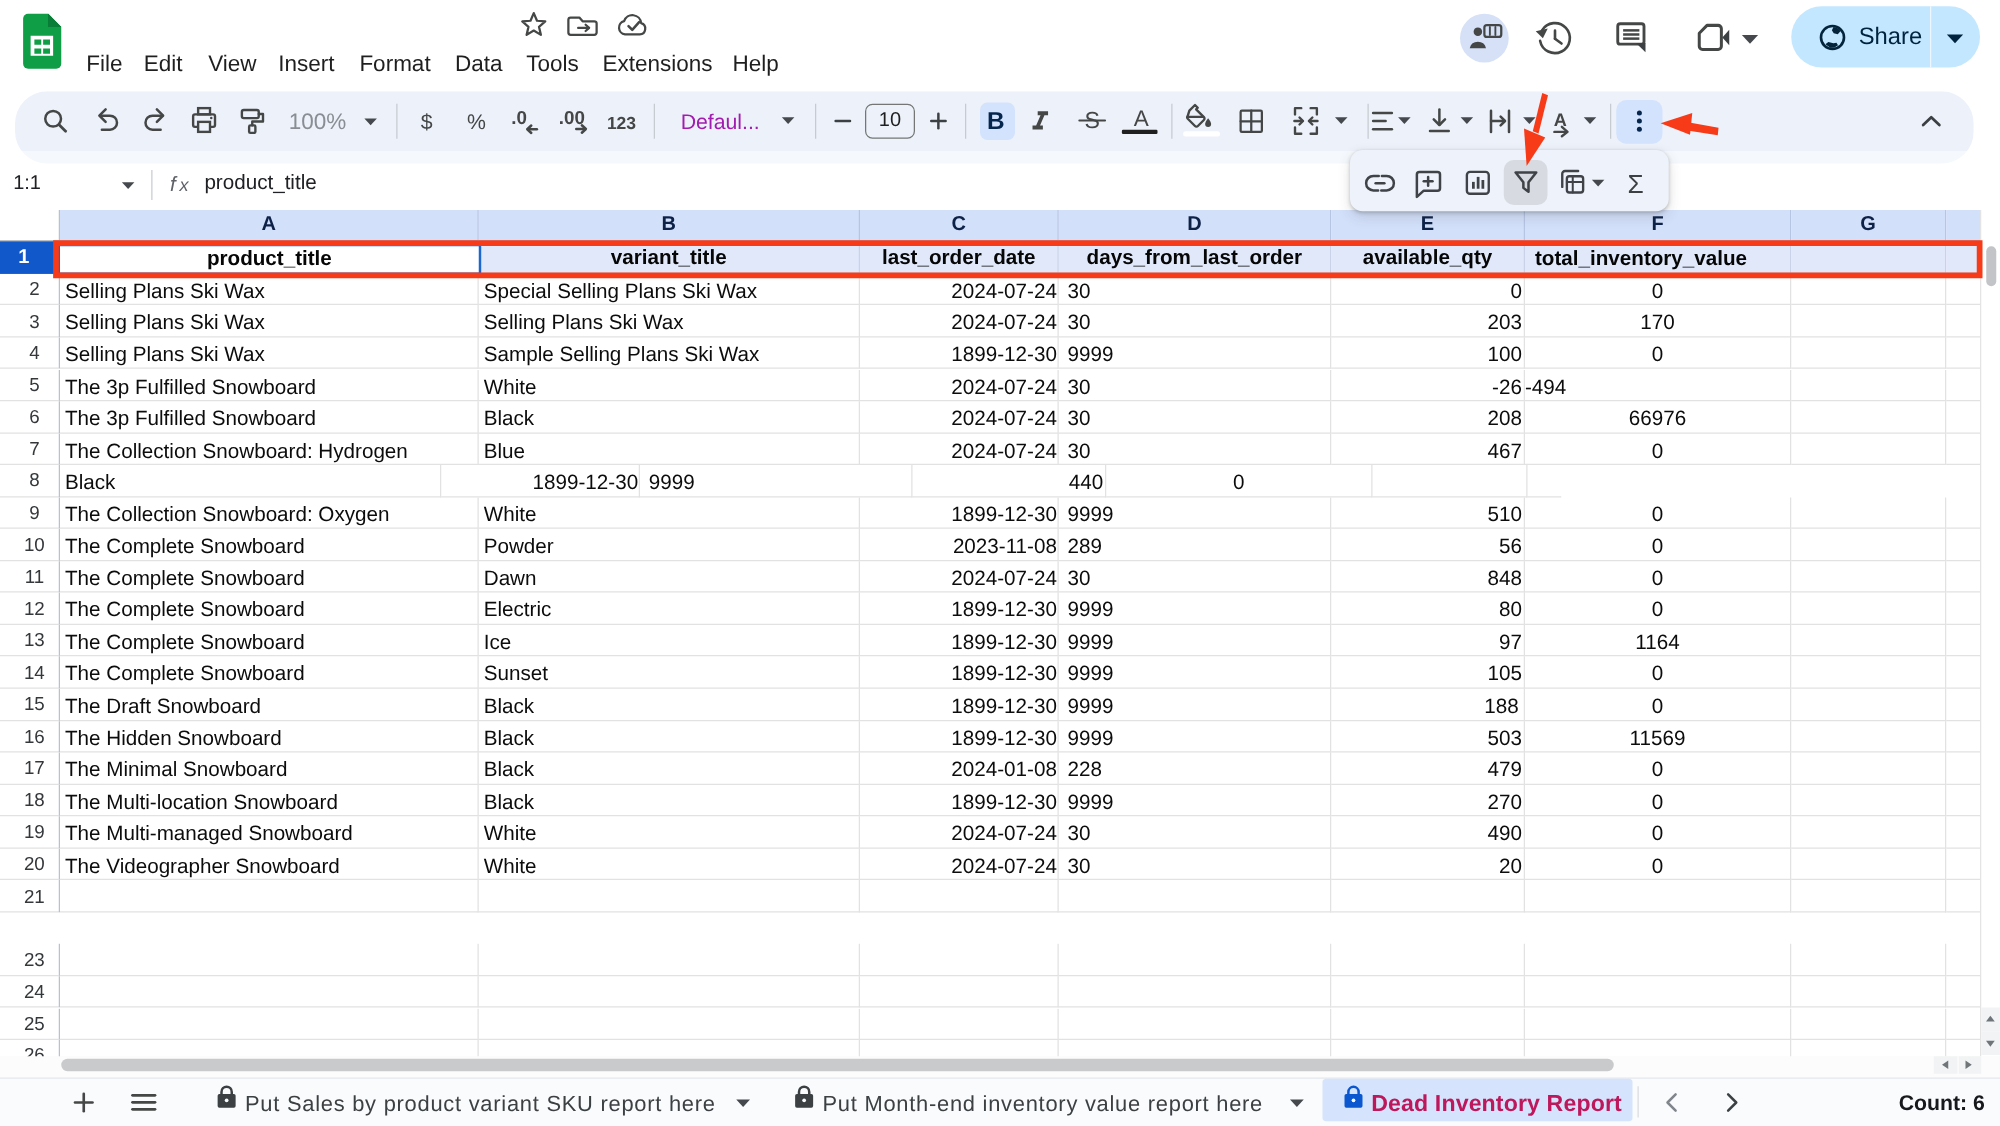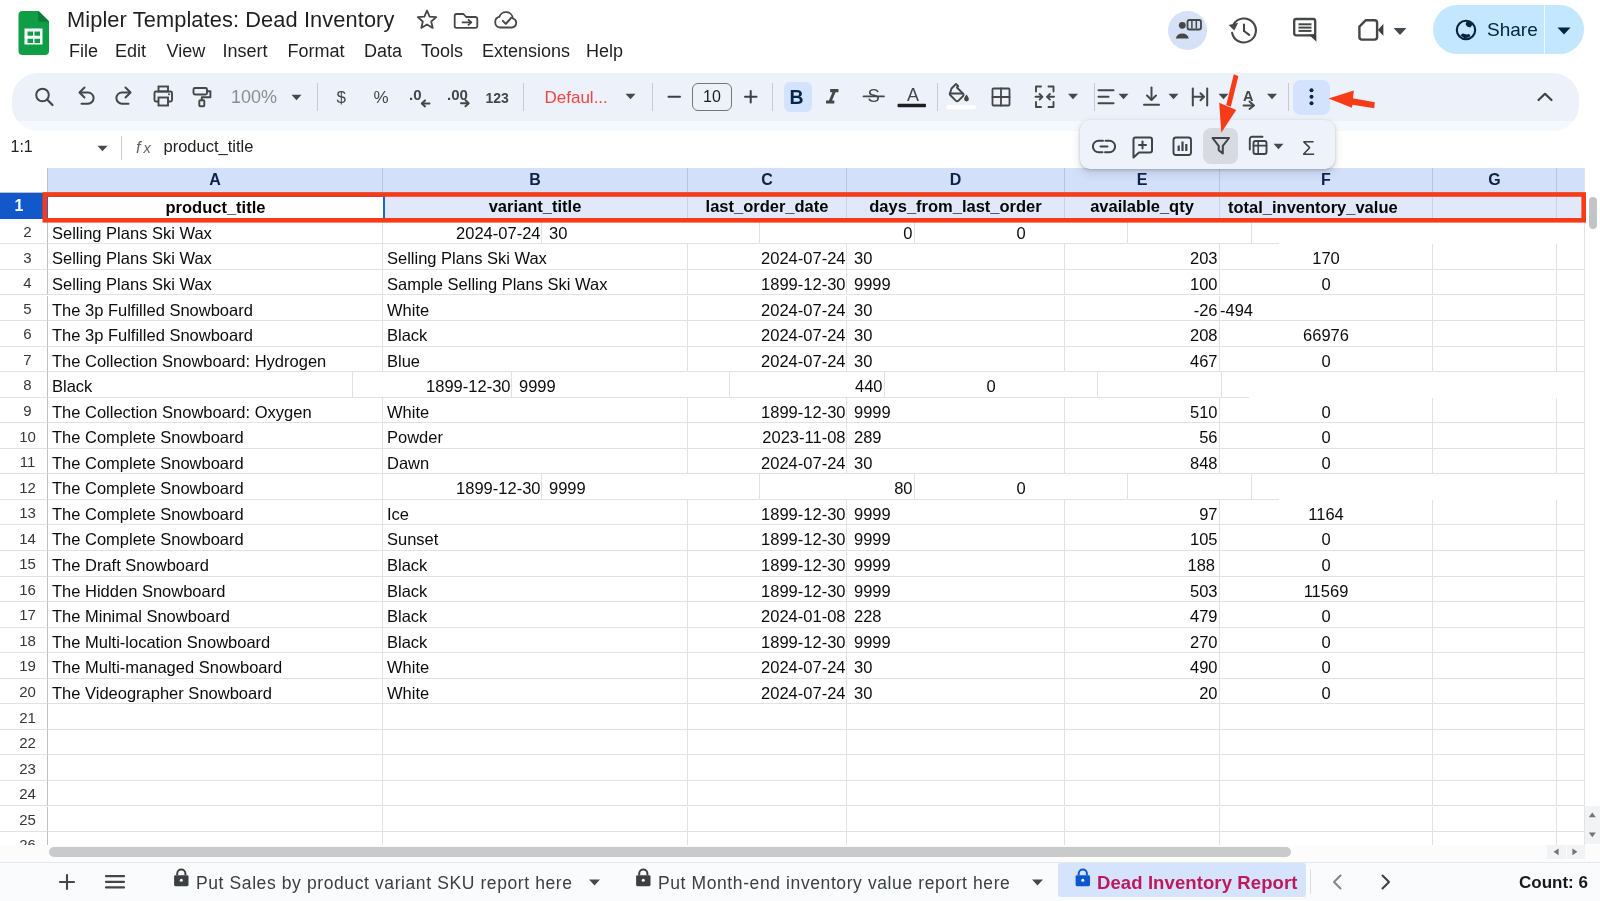--- a/index.html
+++ b/index.html
@@ -48,21 +48,20 @@
 #fchip{left:1203px;top:127.5px;width:34.5px;height:36.5px;background:#d7dae1;border-radius:8px}
 
 #pcirc{left:1168px;top:10.5px;width:39px;height:39px;border-radius:50%;background:#d6e1f7}
 #sharebtn{left:1433px;top:5px;width:151px;height:49px;border-radius:24.5px;background:#c2e7ff}
 #sharesep{left:1543.5px;top:5px;width:1.5px;height:49px;background:#eef7ff}
 #sharetxt{left:1487px;top:19px;font-size:19px;font-weight:500;color:#00243f}
 svg text{font-family:"Liberation Sans",sans-serif}
 </style></head>
 <body>
 <div id="page">
-  <div class="abs" id="title">Mipler Templates: Dead Inventory</div>
   <span class="abs menu" style="left:69px">File</span>
   <span class="abs menu" style="left:115px">Edit</span>
   <span class="abs menu" style="left:166.5px">View</span>
   <span class="abs menu" style="left:222.5px">Insert</span>
   <span class="abs menu" style="left:287.5px">Format</span>
   <span class="abs menu" style="left:364px">Data</span>
   <span class="abs menu" style="left:421px">Tools</span>
   <span class="abs menu" style="left:482px">Extensions</span>
   <span class="abs menu" style="left:586px">Help</span>
   <div class="abs" id="pcirc"></div>
@@ -73,21 +72,21 @@
   <div class="abs" id="tbarwrap">
       <div class="abs" id="tbar"></div>
       <div class="abs" id="tbar2"></div>
     </div>
   <div class="abs tbtxt" style="left:231px;top:87px;font-size:18px;color:#8a8e94">100%</div>
   <div class="abs tbtxt" style="left:336.5px;top:87.5px;font-size:17px">$</div>
   <div class="abs tbtxt" style="left:373.5px;top:87.5px;font-size:17px">%</div>
   <div class="abs tbtxt" style="left:409px;top:86px;font-size:15px;font-weight:bold">.0</div>
   <div class="abs tbtxt" style="left:447px;top:86px;font-size:15px;font-weight:bold">.00</div>
   <div class="abs tbtxt" style="left:485.5px;top:89.5px;font-size:14px;font-weight:bold">123</div>
-  <div class="abs tbtxt" style="left:544.5px;top:87.5px;font-size:17px;color:#ef4444">Defaul...</div>
+  <div class="abs tbtxt" style="left:544.5px;top:87.5px;font-size:17px;color:#a21caf">Defaul...</div>
   <div class="abs" style="left:692px;top:82.5px;width:40px;height:28.5px;border:1.5px solid #747775;border-radius:6px;text-align:center;line-height:26px;font-size:16px;color:#1f1f1f">10</div>
   <div class="abs chip" style="left:784px;top:81.5px;width:28px;height:30.5px"></div>
   <div class="abs tbtxt" style="left:789.5px;top:85.5px;font-size:19.5px;font-weight:bold;color:#05264d">B</div>
   <div class="abs tbtxt" style="left:867.5px;top:85px;font-size:18.5px">S</div>
   <div class="abs tbtxt" style="left:907px;top:84.5px;font-size:18px;font-weight:500">A</div>
   <div class="abs tdiv" style="left:317px"></div>
   <div class="abs tdiv" style="left:523px"></div>
   <div class="abs tdiv" style="left:652px"></div>
   <div class="abs tdiv" style="left:771.5px"></div>
   <div class="abs tdiv" style="left:937px"></div>
@@ -118,20 +117,21 @@
         <div class="c" style="width:159px;display:flex;align-items:center;justify-content:center;padding-top:2px">last_order_date</div>
         <div class="c" style="width:218px;display:flex;align-items:center;justify-content:center;padding-top:2px">days_from_last_order</div>
         <div class="c" style="width:155px;display:flex;align-items:center;justify-content:center;padding-top:2px">available_qty</div>
         <div class="c" style="width:213px;line-height:28.05px;padding-left:8px">total_inventory_value</div>
         <div class="c" style="width:124px"></div>
         <div class="c" style="width:27px;border-right:none"></div>
       </div>
 <div class="row" style="top:50.85px;height:25.55px">
         <div class="c rh" style="width:48px">2</div>
         <div class="c" style="width:335px;padding-left:4px;line-height:28.05px">Selling Plans Ski Wax</div>
+        <div class="c" style="width:305px;padding-left:4px;line-height:28.05px">Special Selling Plans Ski Wax</div>
         <div class="c" style="width:159px;padding-right:0.5px;text-align:right;line-height:28.05px">2024-07-24</div>
         <div class="c" style="width:218px;padding-left:7px;line-height:28.05px">30</div>
         <div class="c" style="width:155px;padding-right:1.5px;text-align:right;line-height:28.05px">0</div>
         <div class="c" style="width:213px;text-align:center;line-height:28.05px">0</div>
         <div class="c" style="width:124px"></div>
         <div class="c" style="width:27px;border-right:none"></div>
       </div>
 <div class="row" style="top:76.4px;height:25.55px">
         <div class="c rh" style="width:48px">3</div>
         <div class="c" style="width:335px;padding-left:4px;line-height:28.05px">Selling Plans Ski Wax</div>
@@ -226,20 +226,21 @@
         <div class="c" style="width:159px;padding-right:0.5px;text-align:right;line-height:28.05px">2024-07-24</div>
         <div class="c" style="width:218px;padding-left:7px;line-height:28.05px">30</div>
         <div class="c" style="width:155px;padding-right:1.5px;text-align:right;line-height:28.05px">848</div>
         <div class="c" style="width:213px;text-align:center;line-height:28.05px">0</div>
         <div class="c" style="width:124px"></div>
         <div class="c" style="width:27px;border-right:none"></div>
       </div>
 <div class="row" style="top:306.35px;height:25.55px">
         <div class="c rh" style="width:48px">12</div>
         <div class="c" style="width:335px;padding-left:4px;line-height:28.05px">The Complete Snowboard</div>
+        <div class="c" style="width:305px;padding-left:4px;line-height:28.05px">Electric</div>
         <div class="c" style="width:159px;padding-right:0.5px;text-align:right;line-height:28.05px">1899-12-30</div>
         <div class="c" style="width:218px;padding-left:7px;line-height:28.05px">9999</div>
         <div class="c" style="width:155px;padding-right:1.5px;text-align:right;line-height:28.05px">80</div>
         <div class="c" style="width:213px;text-align:center;line-height:28.05px">0</div>
         <div class="c" style="width:124px"></div>
         <div class="c" style="width:27px;border-right:none"></div>
       </div>
 <div class="row" style="top:331.90000000000003px;height:25.55px">
         <div class="c rh" style="width:48px">13</div>
         <div class="c" style="width:335px;padding-left:4px;line-height:28.05px">The Complete Snowboard</div>
@@ -323,31 +324,20 @@
         <div class="c" style="width:305px;padding-left:4px;line-height:28.05px">White</div>
         <div class="c" style="width:159px;padding-right:0.5px;text-align:right;line-height:28.05px">2024-07-24</div>
         <div class="c" style="width:218px;padding-left:7px;line-height:28.05px">30</div>
         <div class="c" style="width:155px;padding-right:1.5px;text-align:right;line-height:28.05px">20</div>
         <div class="c" style="width:213px;text-align:center;line-height:28.05px">0</div>
         <div class="c" style="width:124px"></div>
         <div class="c" style="width:27px;border-right:none"></div>
       </div>
 <div class="row" style="top:536.3px;height:25.55px">
         <div class="c rh" style="width:48px">21</div>
-        <div class="c" style="width:335px"></div>
-        <div class="c" style="width:305px"></div>
-        <div class="c" style="width:159px"></div>
-        <div class="c" style="width:218px"></div>
-        <div class="c" style="width:155px"></div>
-        <div class="c" style="width:213px"></div>
-        <div class="c" style="width:124px"></div>
-        <div class="c" style="width:27px;border-right:none"></div>
-      </div>
-<div class="row" style="top:561.85px;height:25.55px">
-        <div class="c rh" style="width:48px">22</div>
         <div class="c" style="width:335px"></div>
         <div class="c" style="width:305px"></div>
         <div class="c" style="width:159px"></div>
         <div class="c" style="width:218px"></div>
         <div class="c" style="width:155px"></div>
         <div class="c" style="width:213px"></div>
         <div class="c" style="width:124px"></div>
         <div class="c" style="width:27px;border-right:none"></div>
       </div>
 <div class="row" style="top:587.4px;height:25.55px">

